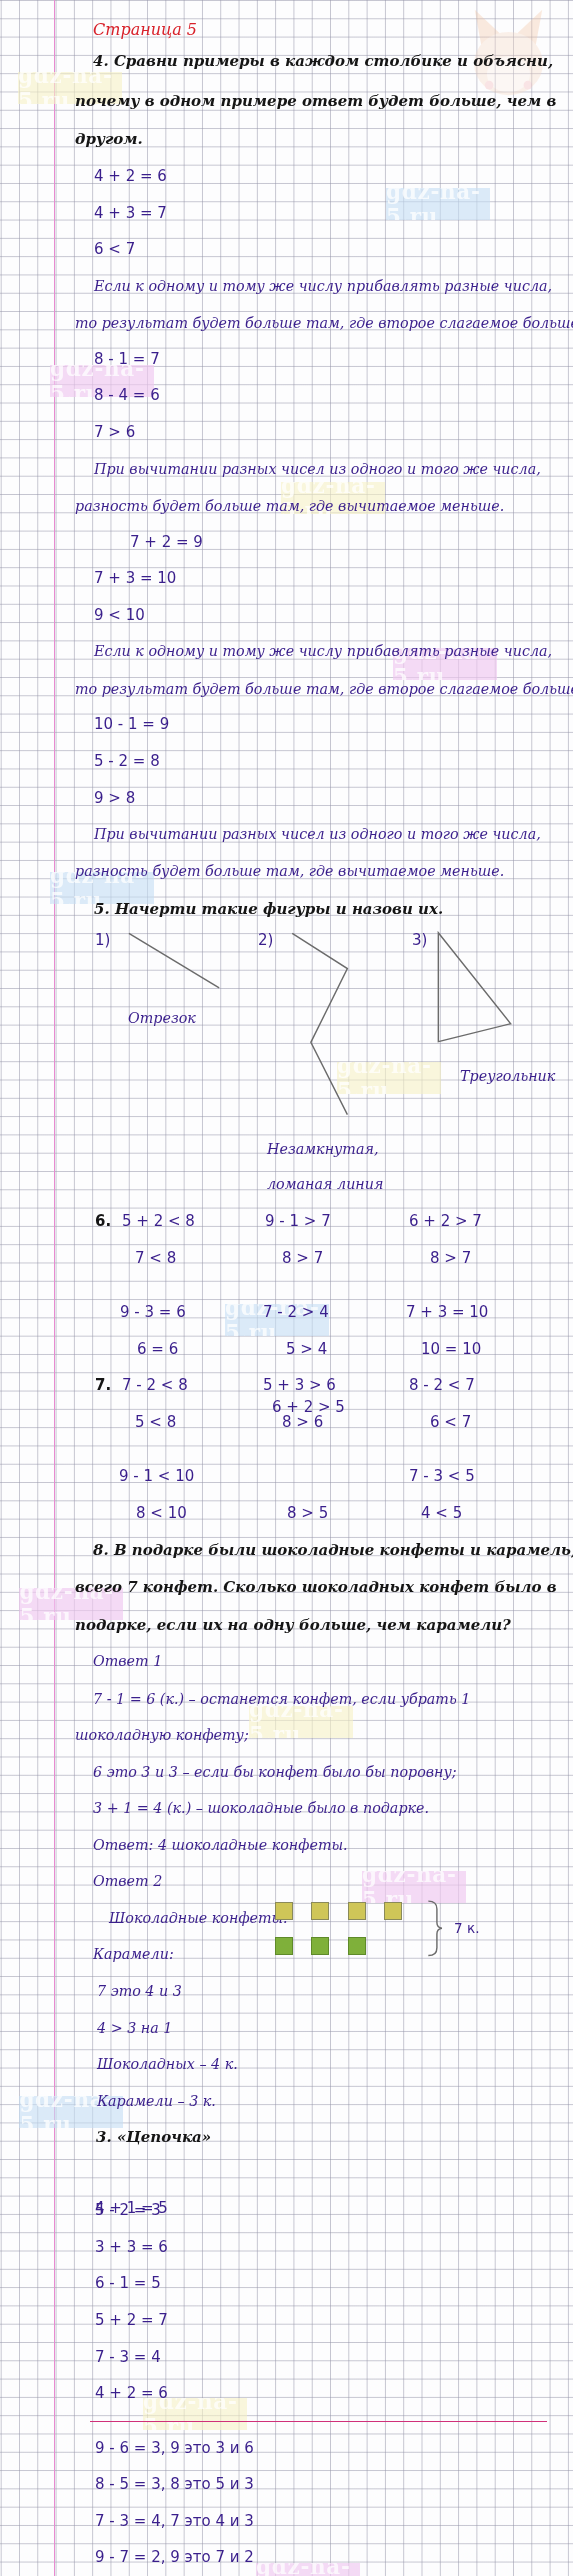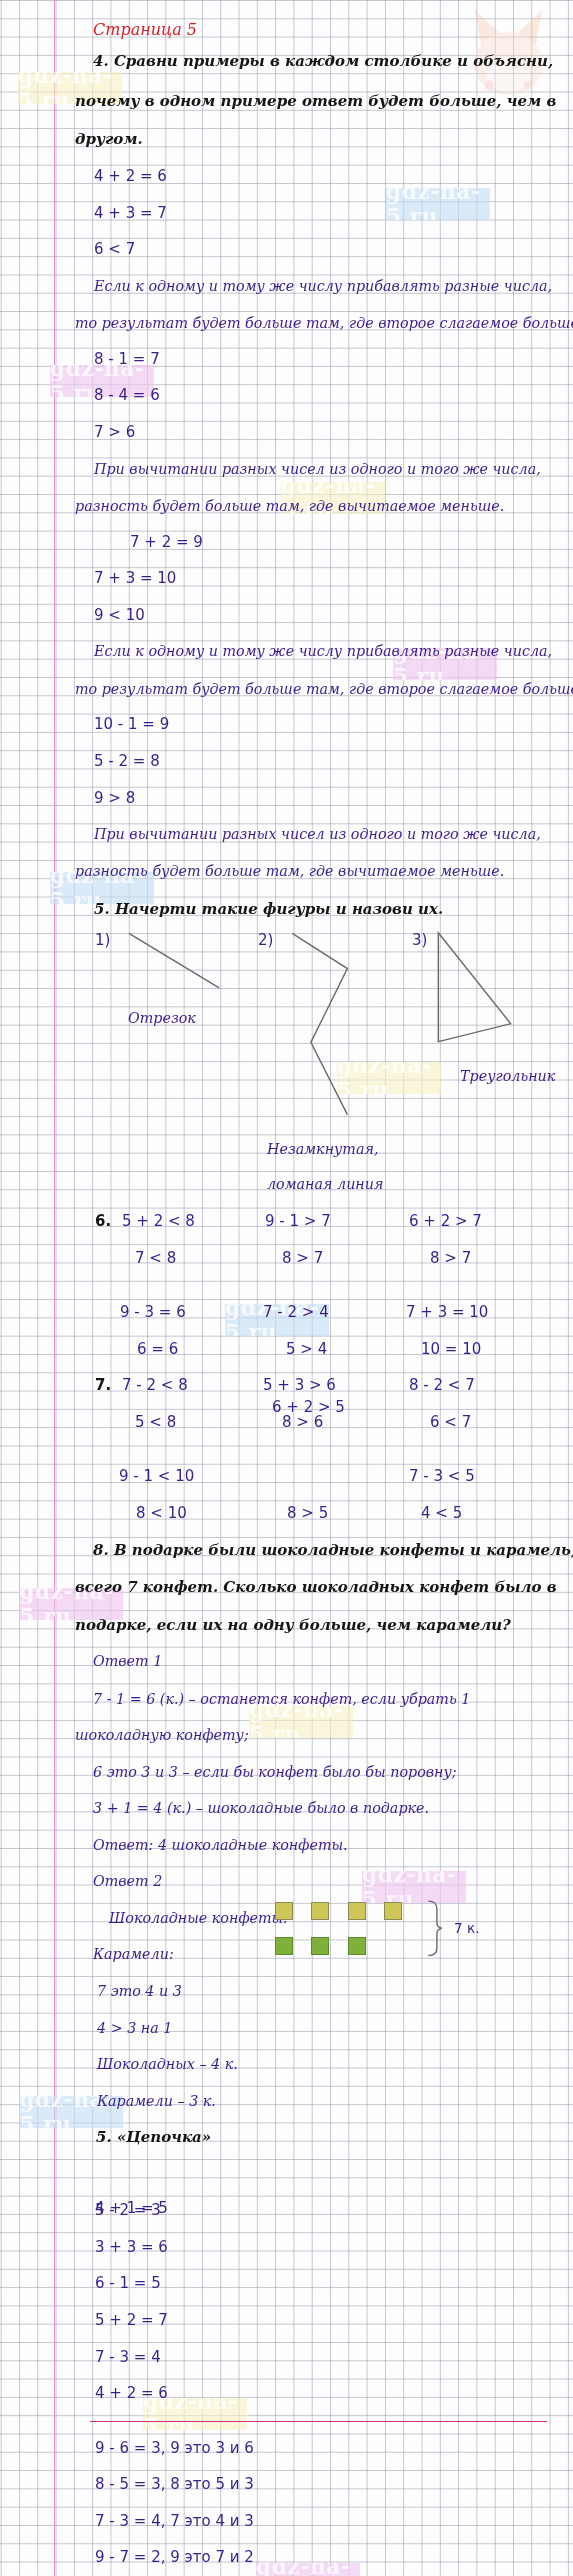--- a/index.html
+++ b/index.html
@@ -177,21 +177,21 @@
 <div class="sq" style="left:275px;top:1937px;background:#7fb03a;border-color:#5f8a2a;"></div>
 <div class="sq" style="left:311px;top:1937px;background:#7fb03a;border-color:#5f8a2a;"></div>
 <div class="sq" style="left:348px;top:1937px;background:#7fb03a;border-color:#5f8a2a;"></div>
 <div class="t num" style="left:454px;top:1922px;font-size:13.6px;">7 к.</div>
 
 <div class="t ink" style="left:97px;top:1984px;">7 это 4 и 3</div>
 <div class="t ink" style="left:97px;top:2021px;">4 &gt; 3 на 1</div>
 <div class="t ink" style="left:97px;top:2057px;">Шоколадных – 4 к.</div>
 <div class="t ink" style="left:97px;top:2094px;">Карамели – 3 к.</div>
 
-<div class="t task" style="left:96px;top:2130px;">5. «Цепочка»</div>
+<div class="t task" style="left:96px;top:2130px;">3. «Цепочка»</div>
 <div class="t num" style="left:95px;top:2167px;margin-top:34px;">4 + 1 = 5</div>
 <div class="t num" style="left:95px;top:2203px;">5 - 2 = 3</div>
 <div class="t num" style="left:95px;top:2240px;">3 + 3 = 6</div>
 <div class="t num" style="left:95px;top:2276px;">6 - 1 = 5</div>
 <div class="t num" style="left:95px;top:2313px;">5 + 2 = 7</div>
 <div class="t num" style="left:95px;top:2350px;">7 - 3 = 4</div>
 <div class="t num" style="left:95px;top:2386px;">4 + 2 = 6</div>
 
 <div class="sep"></div>
 

